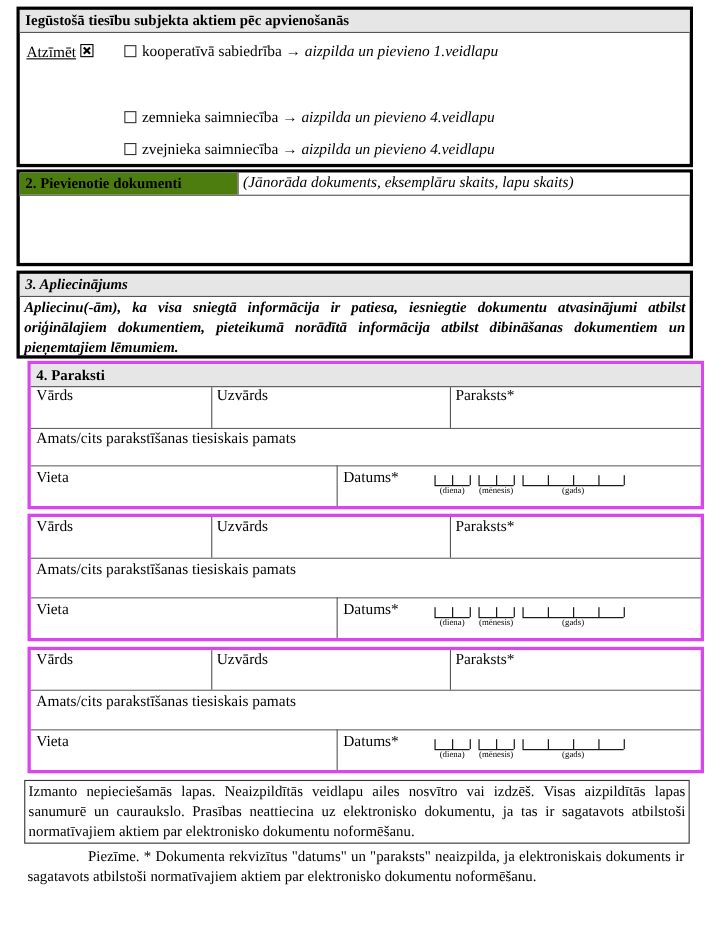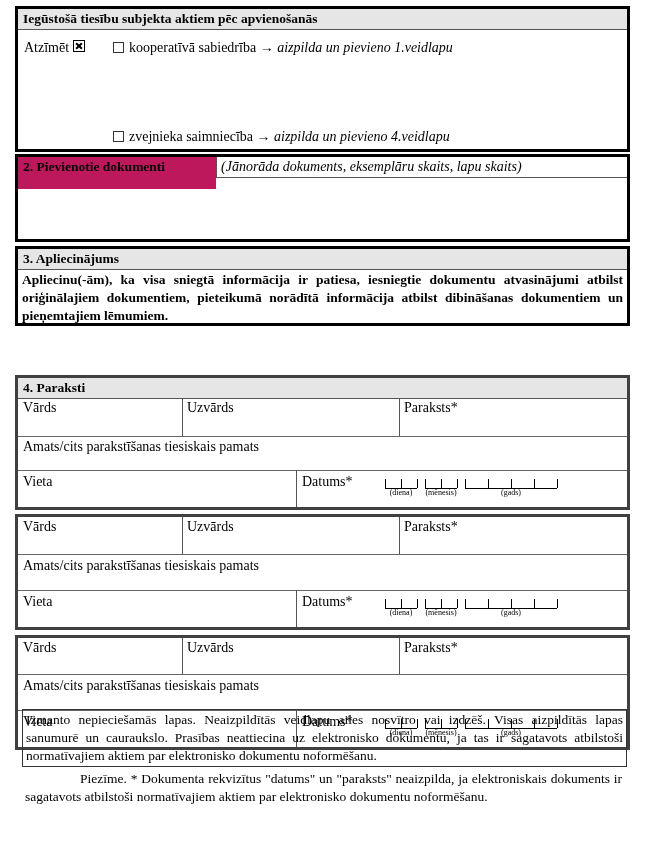--- a/index.html
+++ b/index.html
@@ -1,32 +1,32 @@
 <!DOCTYPE html>
 <html><head>
 <meta charset="utf-8">
 <style>
   html, body { margin:0; padding:0; background:#fff; }
   body { width:645px; height:843px; position:relative; overflow:hidden;
          font-family:"Liberation Serif", serif; color:#000; font-size:14px; }
   .box { position:absolute; left:15px; width:609px; border:3px solid #000; box-sizing:content-box; }
   .hdr { background:#e6e6e6; border-bottom:1px solid #555; height:20px; line-height:20px;
          font-weight:bold; padding-left:5px; font-size:13.5px; }
-  .abs { position:absolute; }
+  .abs { position:absolute;text-decoration:underline; }
   .cb { display:inline-block; width:9px; height:9px; border:1px solid #333; vertical-align:-1px; margin-right:5px; }
   .xbox { display:inline-block; width:10px; height:10px; border:1px solid #000; position:relative;
           vertical-align:0px; margin-left:4px; }
   .xbox::before, .xbox::after { content:""; position:absolute; left:1px; top:4px; width:8px; height:2px; background:#000; }
   .xbox::before { transform:rotate(45deg); }
   .xbox::after { transform:rotate(-45deg); }
   .opt { position:absolute; left:95px; font-size:14px; white-space:nowrap; }
   .opt i { font-style:italic; }
   .vline { position:absolute; top:0; bottom:0; width:1px; background:#555; }
   .hline { position:absolute; left:0; right:0; height:1px; background:#666; }
-  .sig { position:absolute; left:15px; width:609px; border:3px solid #404040;margin-top:47px; }
+  .sig { position:absolute; left:25px; width:609px; border:3px solid #d946ef; }
   .cell { position:absolute; font-size:14px; white-space:nowrap; }
   .datebar { position:absolute; height:18px; }
   .tick { position:absolute; top:0; width:1px; height:9px; background:#000; }
   .uline { position:absolute; top:9px; height:1px; background:#000; }
   .dlab { position:absolute; top:9px; font-size:8px; white-space:nowrap; }
   .note { position:absolute; left:22px; top:709px; width:597px; border:1px solid #333; padding:1px 3px;
           font-size:13.5px; line-height:18px; text-align:justify; }
   .piez { position:absolute; left:25px; top:770px; width:597px; font-size:13.5px; line-height:18px;
           text-align:justify; text-indent:55px; }
   .bold-par { font-weight:bold; font-size:13.5px; line-height:18px; text-align:justify; padding:1px 4px 0 4px; }
@@ -35,35 +35,38 @@
 <body>
 
 <div class="box" style="top:6px;height:140px;">
   <div class="hdr">Iegūstošā tiesību subjekta aktiem pēc apvienošanās</div>
   <div class="abs" style="left:6px;top:31px;font-size:14px;white-space:nowrap;">
     <span>Atzīmēt</span><span class="xbox"></span>
   </div>
   <div class="opt" style="top:31px;">
     <span class="cb"></span><span>kooperatīvā sabiedrība</span> <span>→</span> <i>aizpilda un pievieno 1.veidlapu</i>
   </div>
+  <div class="opt" style="top:91px;">
+    <span class="cb"></span><span>zemnieka saimniecība</span> <span>→</span> <i>aizpilda un pievieno 4.veidlapu</i>
+  </div>
   <div class="opt" style="top:120px;">
     <span class="cb"></span><span>zvejnieka saimniecība</span> <span>→</span> <i>aizpilda un pievieno 4.veidlapu</i>
   </div>
 </div>
 
 <div class="box" style="top:154px;height:82px;">
   <div class="hdr" style="position:relative;background:#fff;padding:0;">
-    <div style="position:absolute;left:0;top:0;width:193px;height:32px;background:#be185d;padding-left:5px;">2. Pievienotie dokumenti</div>
+    <div style="position:absolute;left:0;top:0;width:193px;height:20px;background:#4d7c0f;padding-left:5px;">2. Pievienotie dokumenti</div>
     <div style="position:absolute;left:198px;top:0;bottom:0;width:1px;background:#555;"></div>
     <div style="position:absolute;left:203px;top:0;font-weight:normal;font-size:14px;white-space:nowrap;"><i>(Jānorāda dokuments, eksemplāru skaits, lapu skaits)</i></div>
   </div>
   <div style="position:absolute;left:0;right:0;top:22px;bottom:0;"></div>
 </div>
 
-<div class="box" style="top:246px;height:74px;">
+<div class="box" style="top:246px;height:74px;font-style:italic;">
   <div class="hdr">3. Apliecinājums</div>
   <div class="bold-par">Apliecinu(-ām), ka visa sniegtā informācija ir patiesa, iesniegtie dokumentu atvasinājumi atbilst oriģinālajiem dokumentiem, pieteikumā norādītā informācija atbilst dibināšanas dokumentiem un pieņemtajiem lēmumiem.</div>
 </div>
 
 <div class="sig" style="top:328px;height:129px;">
   <div class="hdr" style="position:absolute;left:0;right:0;top:0;">4. Paraksti</div>
   <div class="sigbody" style="position:absolute;left:0;right:0;top:21px;bottom:0;">
     <div class="hline" style="top:37px;"></div>
     <div class="hline" style="top:71px;"></div>
     <div class="vline" style="left:164px;top:0;bottom:auto;height:37px;"></div>

